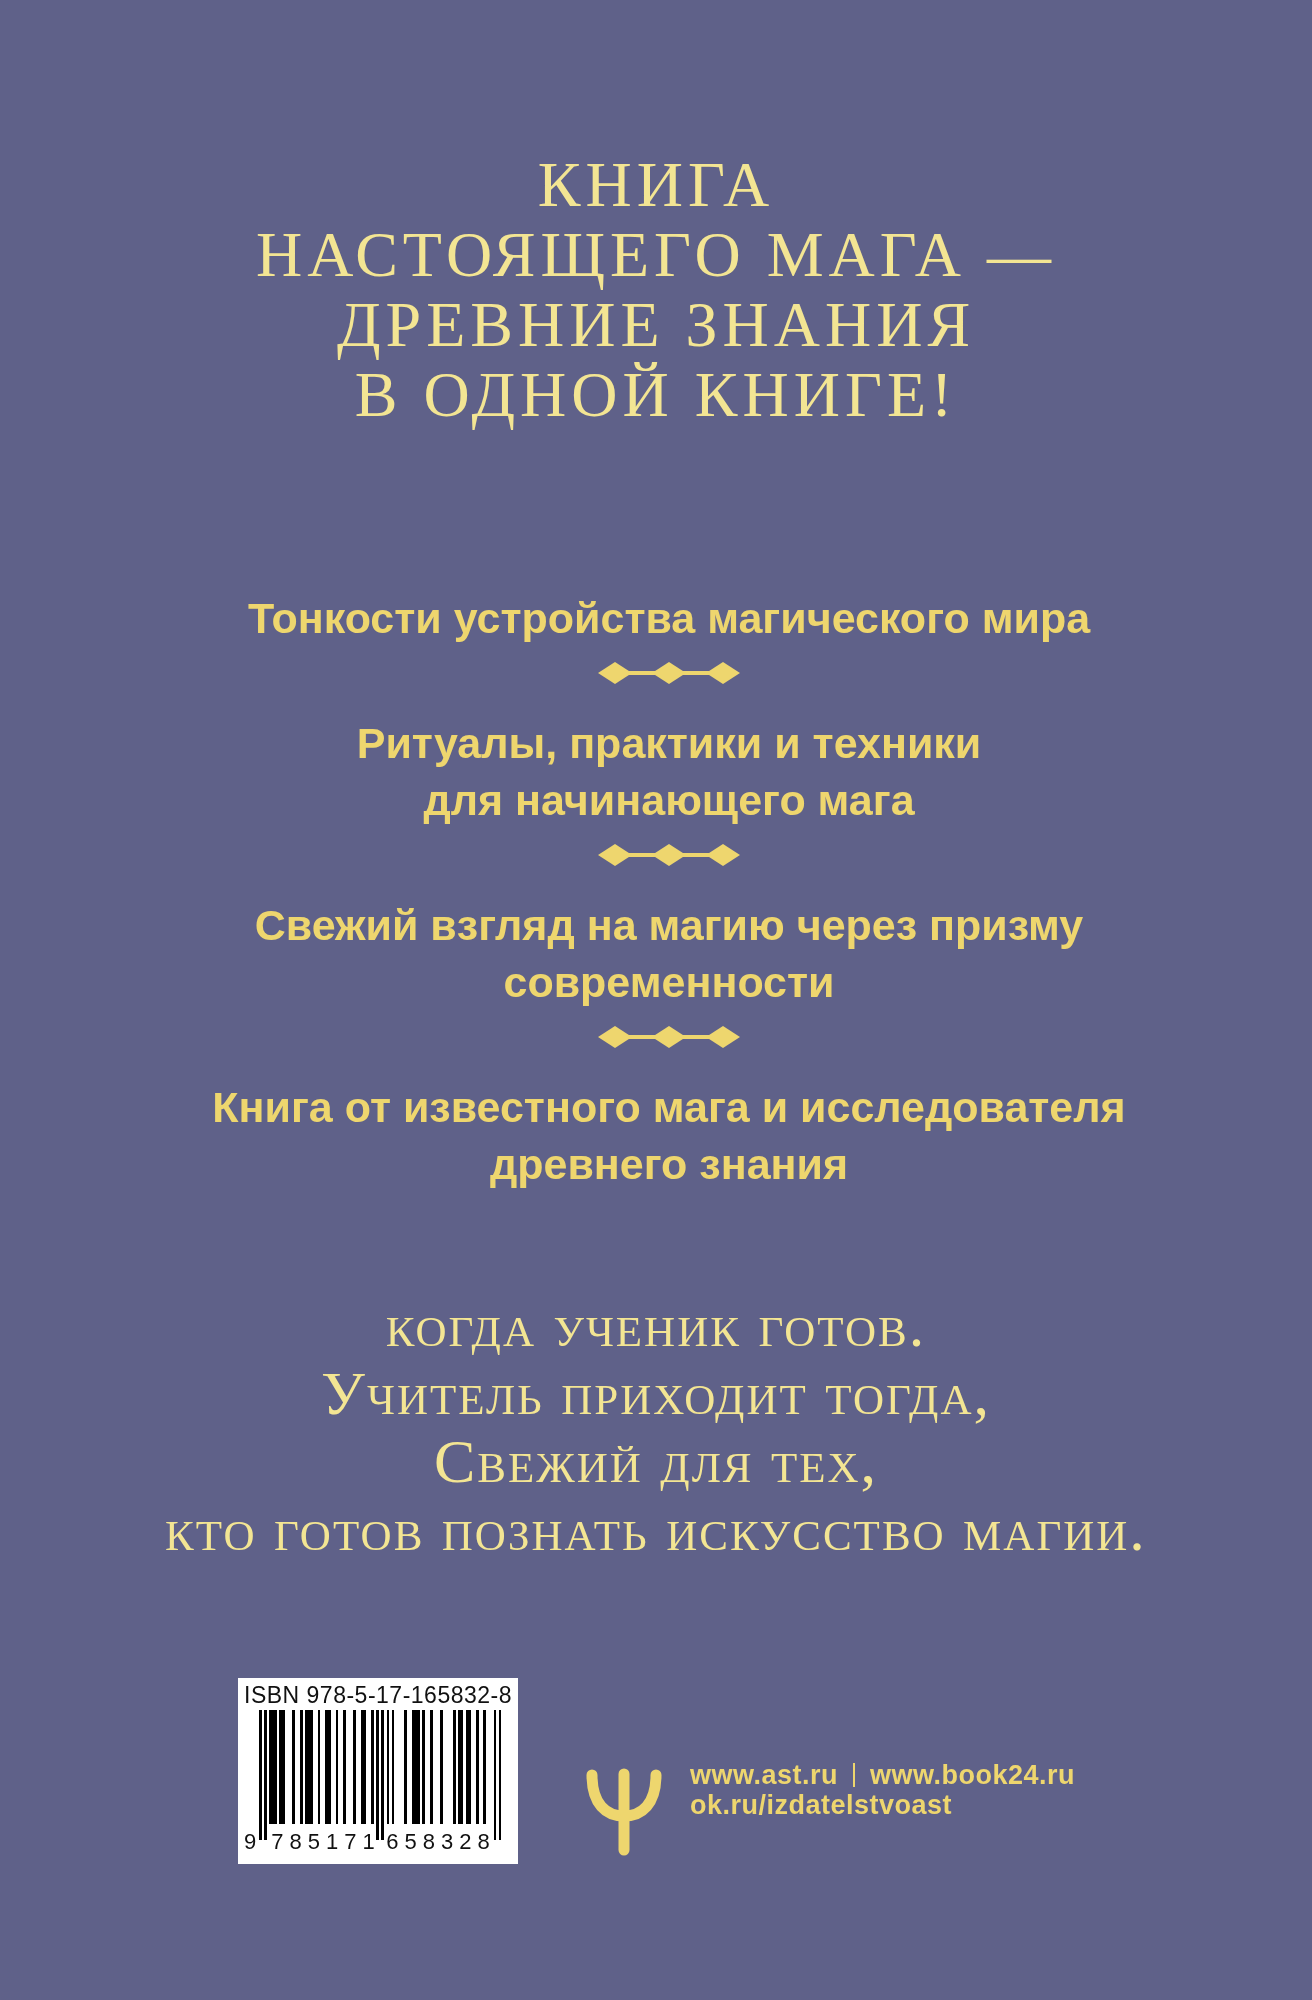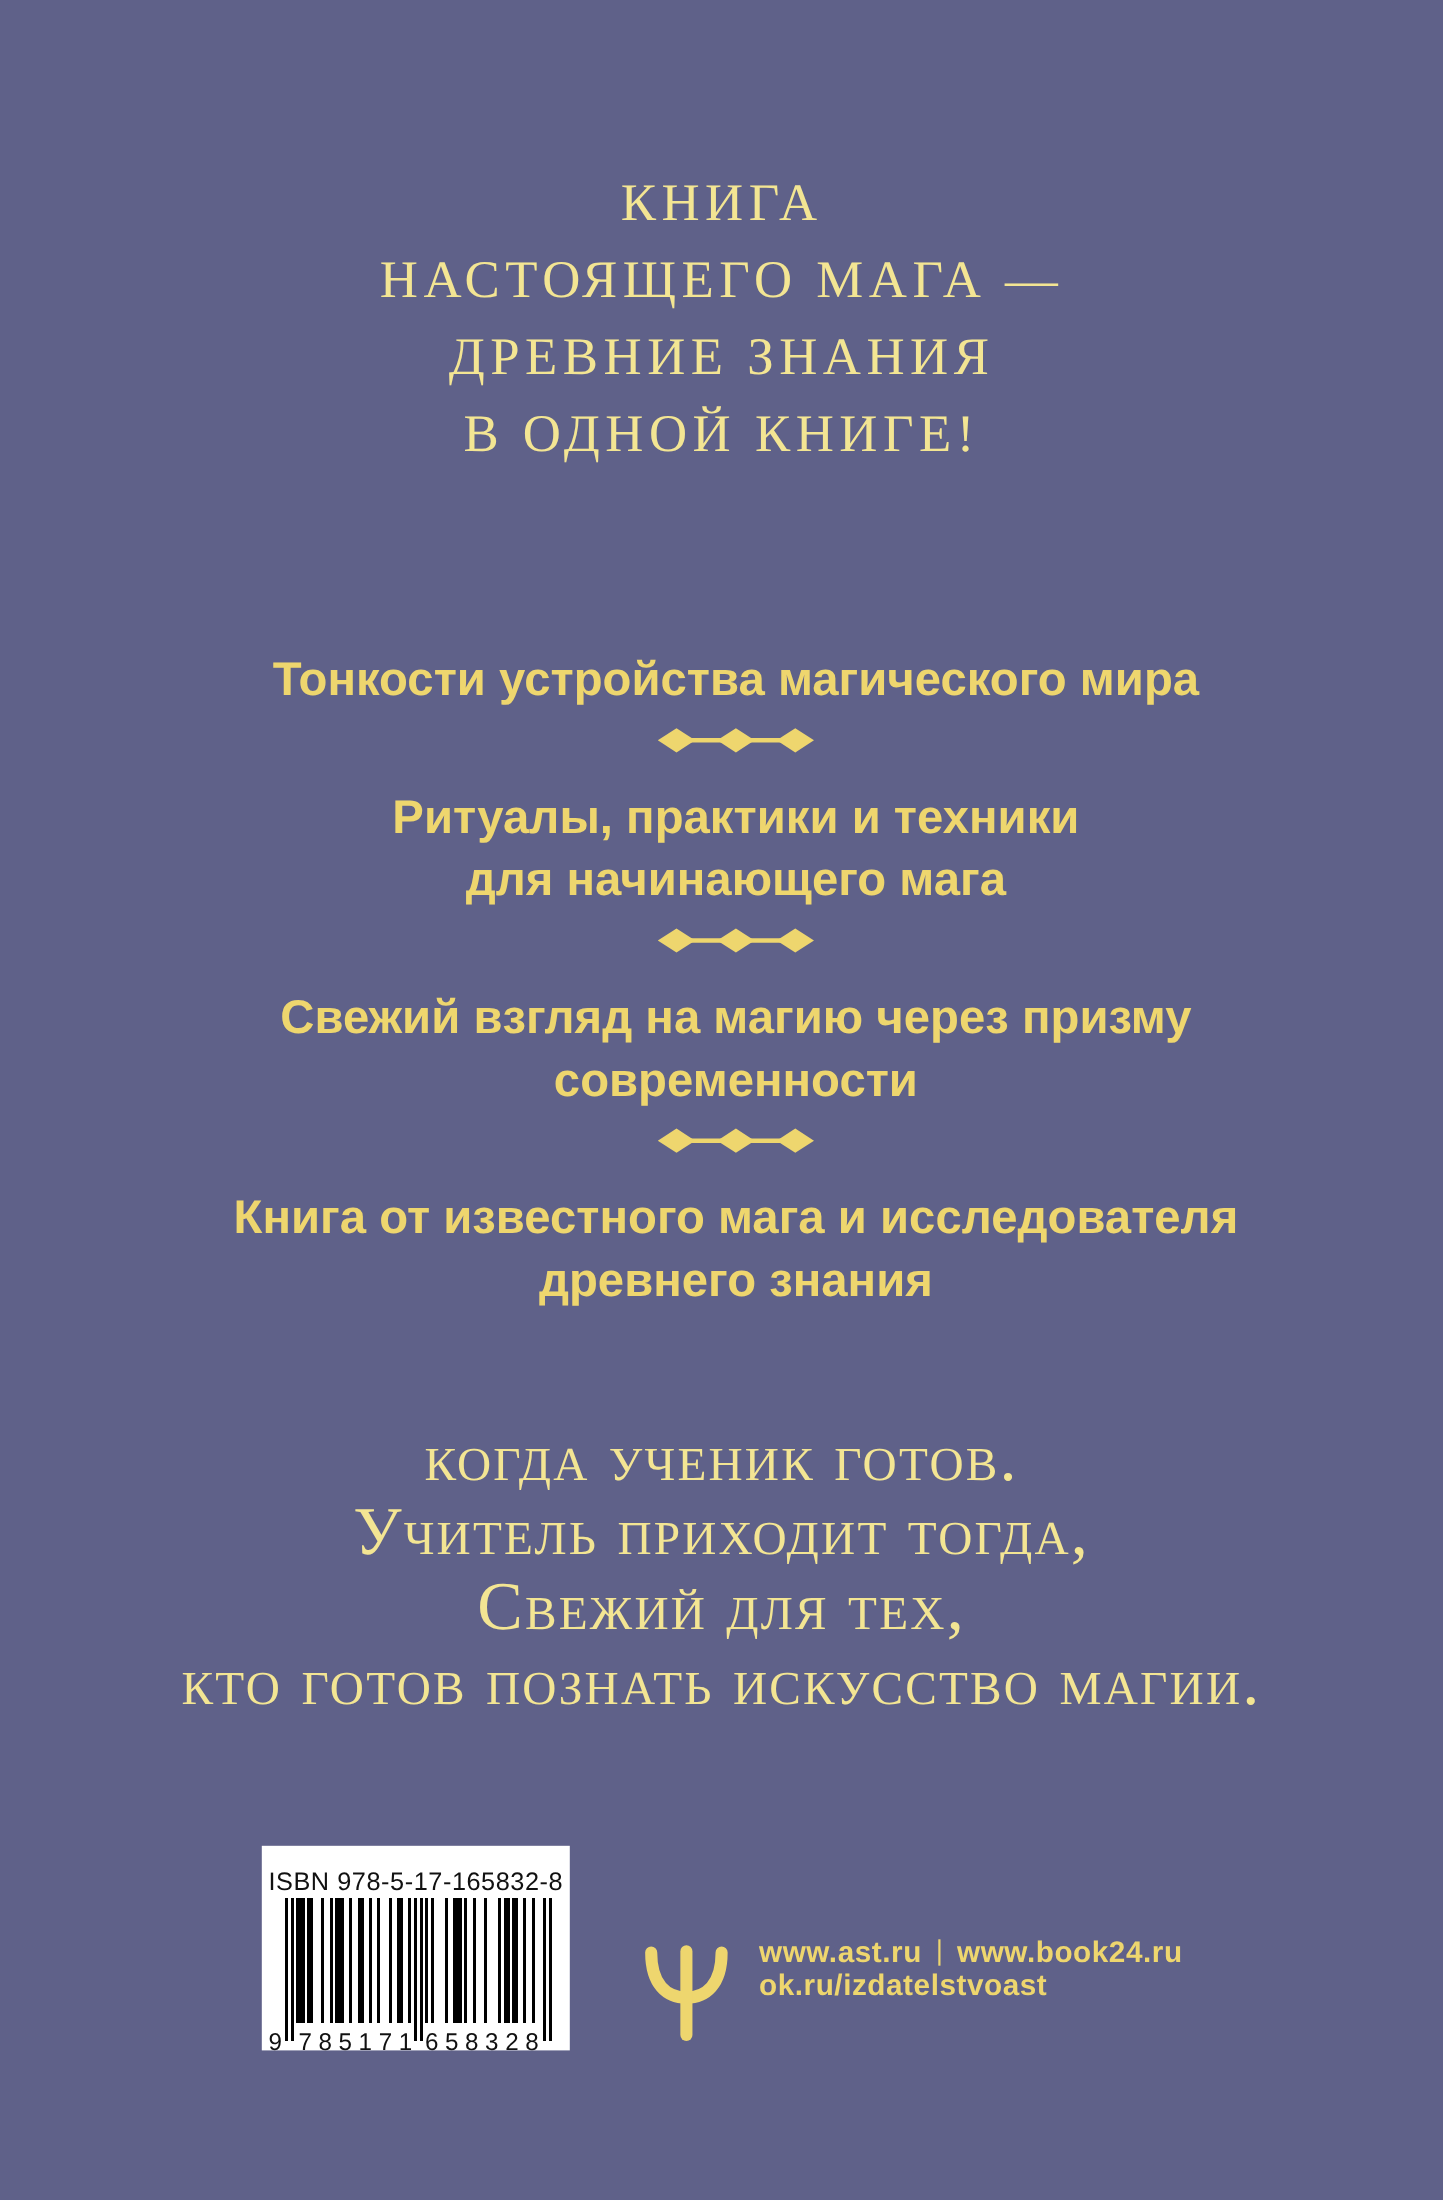--- a/index.html
+++ b/index.html
@@ -16,21 +16,21 @@
     background:var(--bg);
     overflow:hidden;
     font-family:"Liberation Sans",sans-serif;
   }
   
   .headline{
     margin-top:150px;
     text-align:center;
     font-family:"Liberation Serif",serif;
     color:var(--gold-serif);
-    font-size:48px;
+    font-size:64px;
     line-height:70px;
     letter-spacing:5px;
     text-transform:uppercase;
     font-weight:400;
   }
   
   .features{
     margin-top:160px;
     text-align:center;
     color:var(--gold-sans);
@@ -56,21 +56,21 @@
     line-height:68px;
     letter-spacing:2px;
     font-weight:400;
   }
   
   .isbn-box{
     position:absolute;
     left:238px;top:1678px;
     width:280px;height:186px;
     background:#ffffff;
-    padding-top:19px;
+    padding-top:4px;
   }
   .isbn-label{
     text-align:center;
     color:var(--ink);
     font-size:23px;
     line-height:26px;
     letter-spacing:0.5px;
   }
   #barcode{display:block;margin:2px auto 0 auto;}
   #barcode rect{fill:#000;shape-rendering:crispEdges;}

